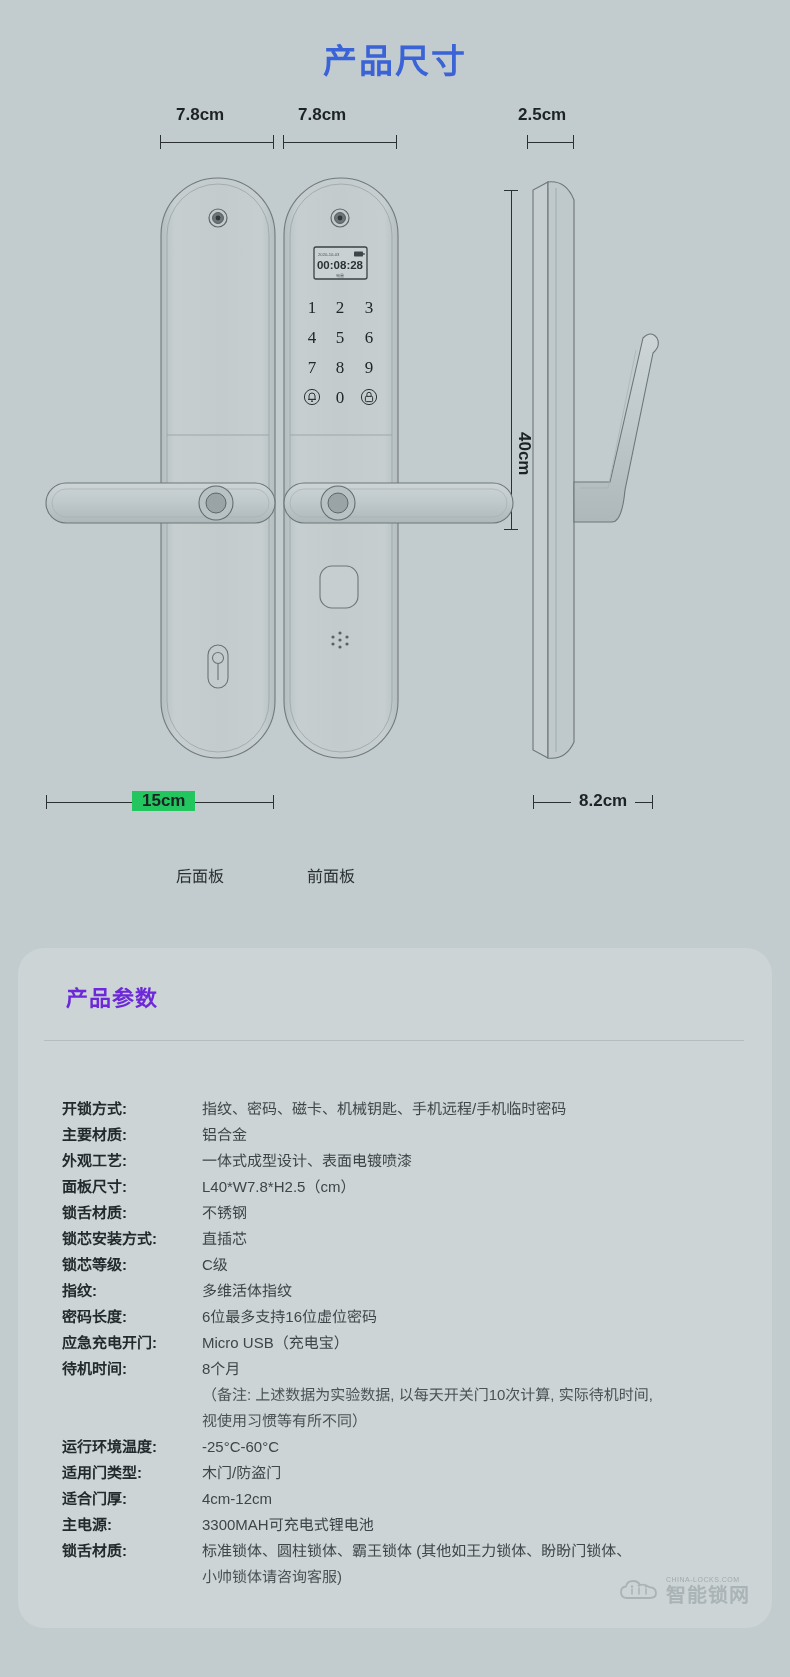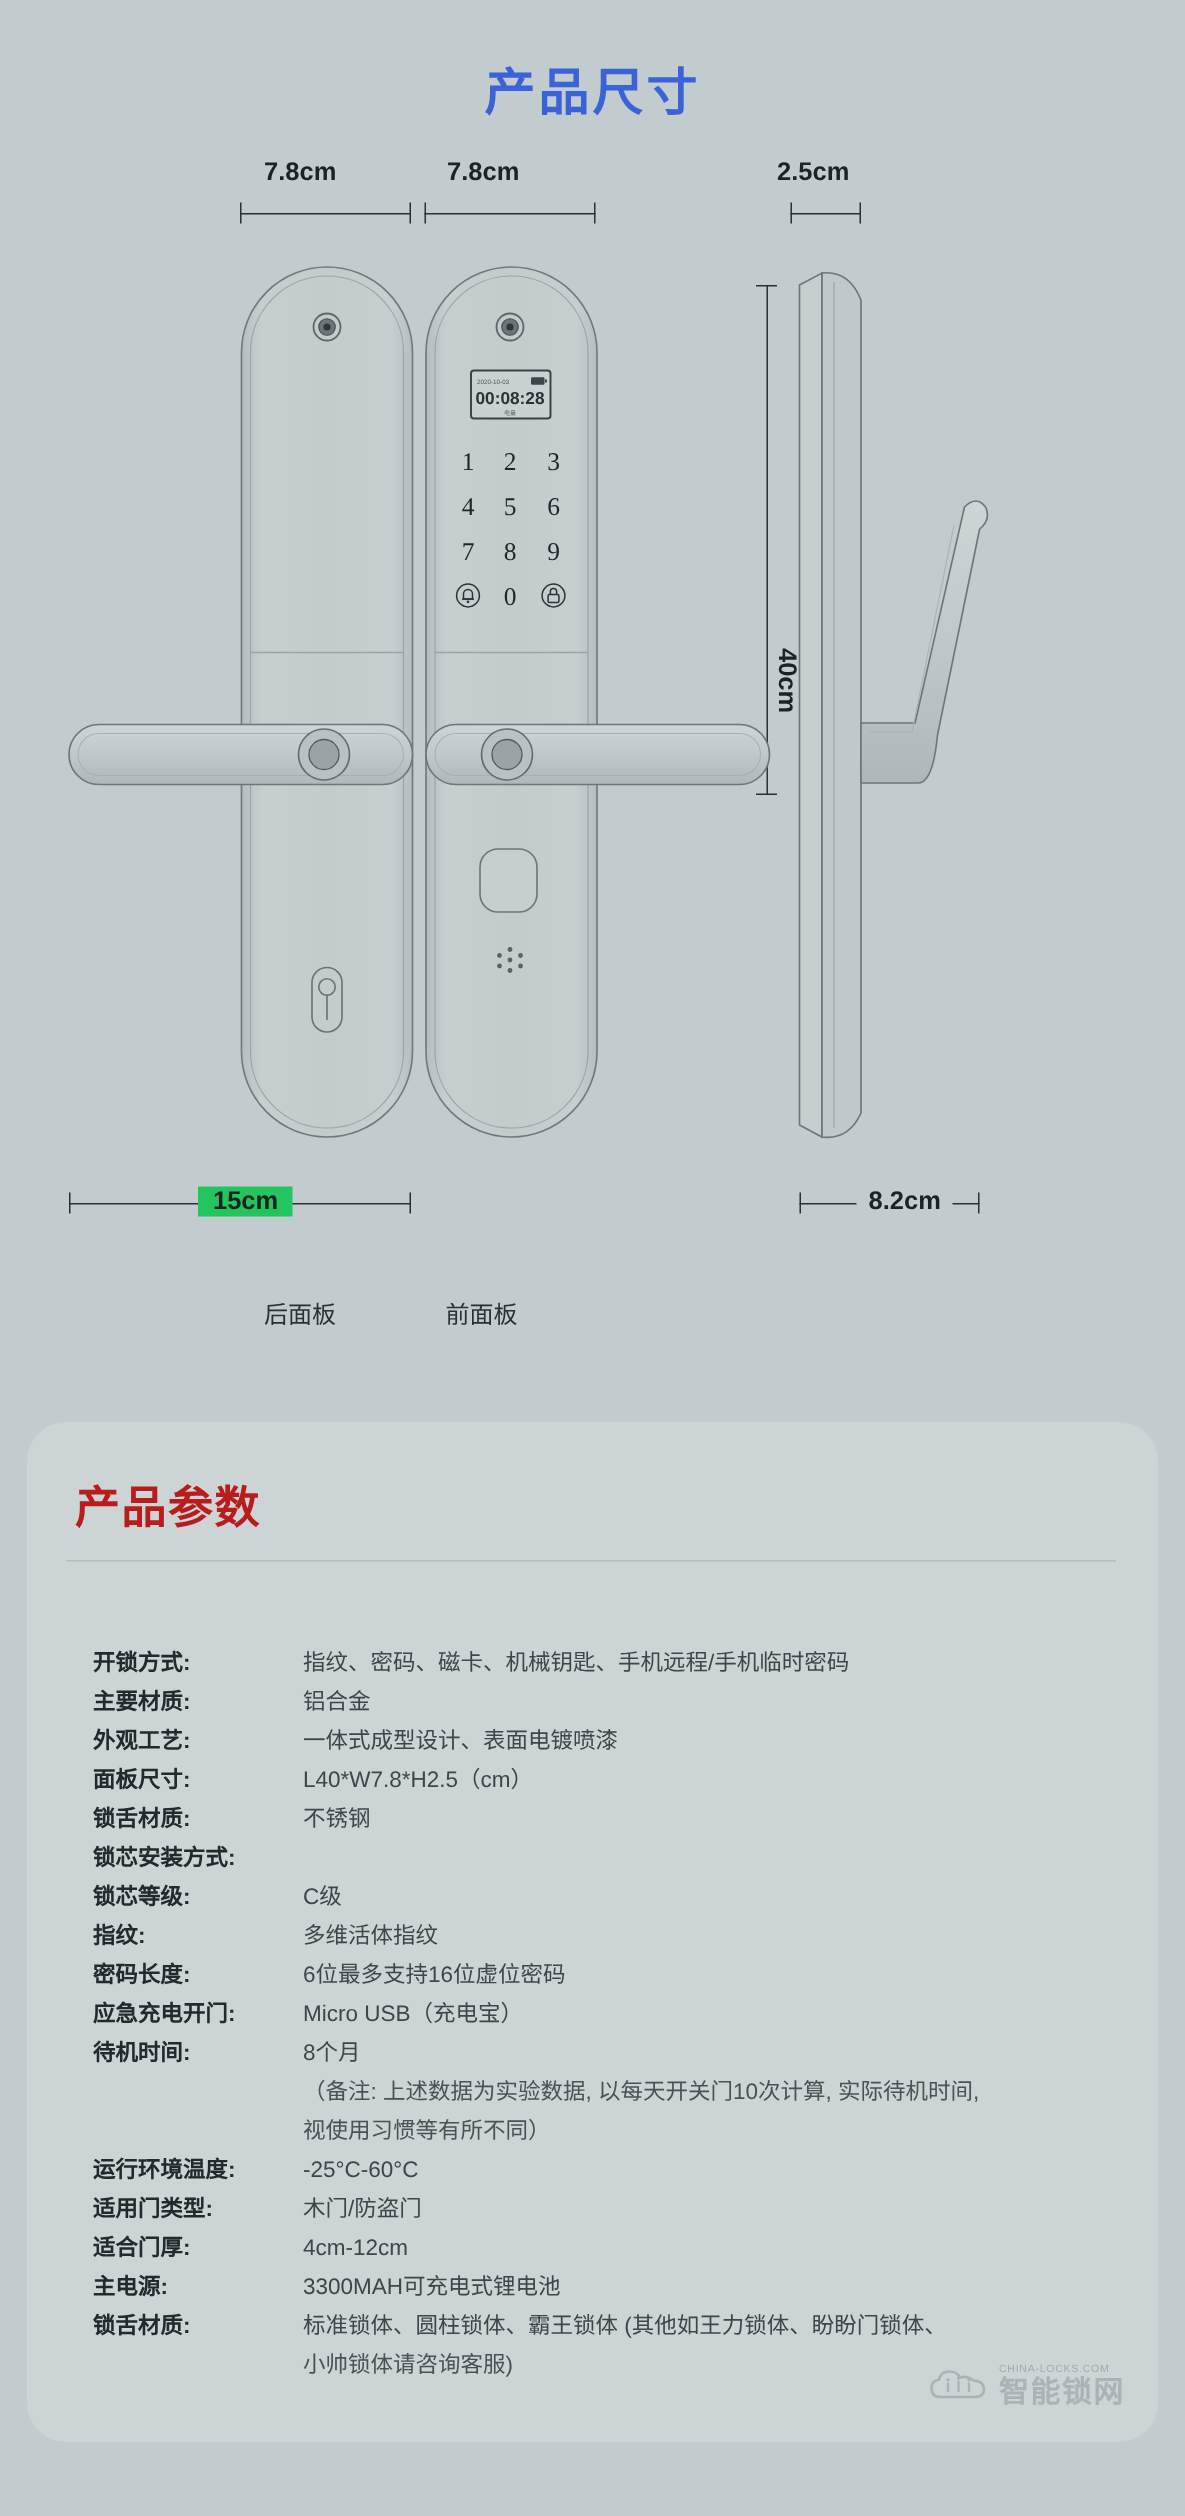--- a/index.html
+++ b/index.html
@@ -122,25 +122,25 @@
     left: 18px;
     top: 948px;
     width: 754px;
     height: 680px;
     background: #ccd4d5;
     border-radius: 26px;
   }
 
   .params-title {
     position: absolute;
-    left: 32px;
+    left: 48px;
     top: 32px;
-    font-size: 30px;
-    font-weight: bold;
-    color: #b91c1c;
+    font-size: 22px;
+    font-weight: bold;
+    color: #6d28d9;
     letter-spacing: 1px;
   }
 
   .params-divider {
     position: absolute;
     left: 26px;
     top: 92px;
     width: 700px;
     height: 1px;
     background: #b4bec0;
@@ -376,21 +376,21 @@
     <div class="dim-label" style="left:132px; top:791px; background:#22c55e; padding:0 10px;">15cm</div>
 
     <div class="dim-bar" style="left:533px; top:795px; width:120px;">
       <div class="cap l"></div>
         <div class="line"></div>
         <div class="cap r"></div>
     </div>
     <div class="dim-label" style="left:571px; top:791px; background:#c2cbcd; padding:0 8px;">8.2cm</div>
 
     <div class="panel-caption" style="left:176px; top:863px;">后面板</div>
-    <div class="panel-caption" style="left:297px; top:863px;">前面板</div>
+    <div class="panel-caption" style="left:307px; top:863px;">前面板</div>
   </section>
 
   <section class="params-card">
 
     <h2 class="params-title">产品参数</h2>
 
     <div class="params-divider"></div>
 
     <div class="params-table">
 
@@ -409,20 +409,21 @@
         <div class="param-row">
           <div class="param-key">面板尺寸:</div>
           <div class="param-val">L40*W7.8*H2.5（cm）</div>
         </div>
         <div class="param-row">
           <div class="param-key">锁舌材质:</div>
           <div class="param-val">不锈钢</div>
         </div>
         <div class="param-row">
           <div class="param-key">锁芯安装方式:</div>
+          <div class="param-val">直插芯</div>
         </div>
         <div class="param-row">
           <div class="param-key">锁芯等级:</div>
           <div class="param-val">C级</div>
         </div>
         <div class="param-row">
           <div class="param-key">指纹:</div>
           <div class="param-val">多维活体指纹</div>
         </div>
         <div class="param-row">

